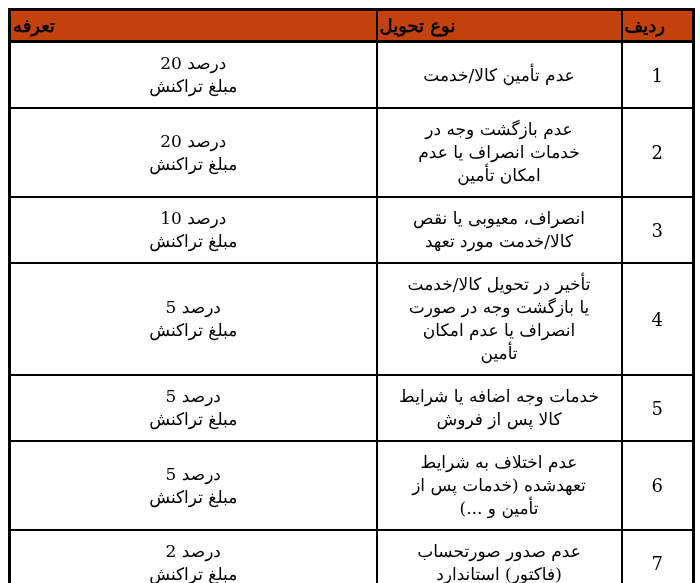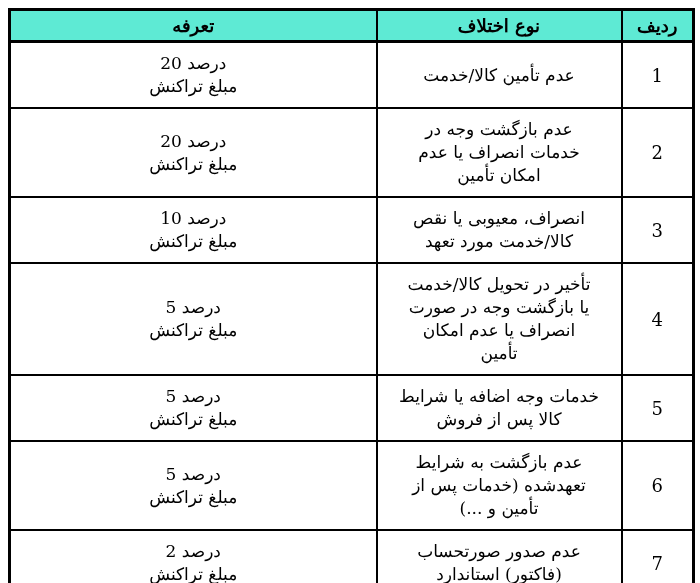--- a/index.html
+++ b/index.html
@@ -14,27 +14,27 @@
     border-collapse: collapse;
     table-layout: fixed;
     width: 684px;
     direction: rtl;
     border: 3px solid #000;
   }
   col.col-num    { width: 72px; }
   col.col-disp   { width: 245px; }
   col.col-tariff { width: 367px; }
   th {
-    background: #5eead4;
+    background: #c2410c;
     border: 2px solid #000;
     border-bottom: 3px solid #000;
     font-size: 18px;
     font-weight: bold;
     padding: 4px 2px;
-    text-align: center;
+    text-align: left;
   }
   td {
     border: 2px solid #000;
     text-align: center;
     vertical-align: middle;
     font-size: 17px;
     padding: 9px 4px;
   }
   td.c-num { font-size: 18px; }
   .ln { line-height: 23px; direction: rtl; unicode-bidi: plaintext; }
@@ -46,21 +46,21 @@
 <div class="wrap">
   <table class="tariff-table">
     <colgroup>
       <col class="col-num">
       <col class="col-disp">
       <col class="col-tariff">
     </colgroup>
     <thead>
       <tr>
         <th>ردیف</th>
-        <th>نوع اختلاف</th>
+        <th>نوع تحویل</th>
         <th>تعرفه</th>
       </tr>
     </thead>
     <tbody id="table-body">
         <tr>
           <td class="c-num">1</td>
           <td class="c-dispute">
             <div class="ln">عدم تأمین کالا/خدمت</div>
           </td>
           <td class="c-tariff">
@@ -111,21 +111,21 @@
             <div class="ln">کالا پس از فروش</div>
           </td>
           <td class="c-tariff">
             <div class="ln ltr">5 درصد</div>
             <div class="ln">مبلغ تراکنش</div>
           </td>
         </tr>
         <tr>
           <td class="c-num">6</td>
           <td class="c-dispute">
-            <div class="ln">عدم بازگشت به شرایط</div>
+            <div class="ln">عدم اختلاف به شرایط</div>
             <div class="ln">تعهدشده (خدمات پس از</div>
             <div class="ln">تأمین و ...)</div>
           </td>
           <td class="c-tariff">
             <div class="ln ltr">5 درصد</div>
             <div class="ln">مبلغ تراکنش</div>
           </td>
         </tr>
         <tr>
           <td class="c-num">7</td>

